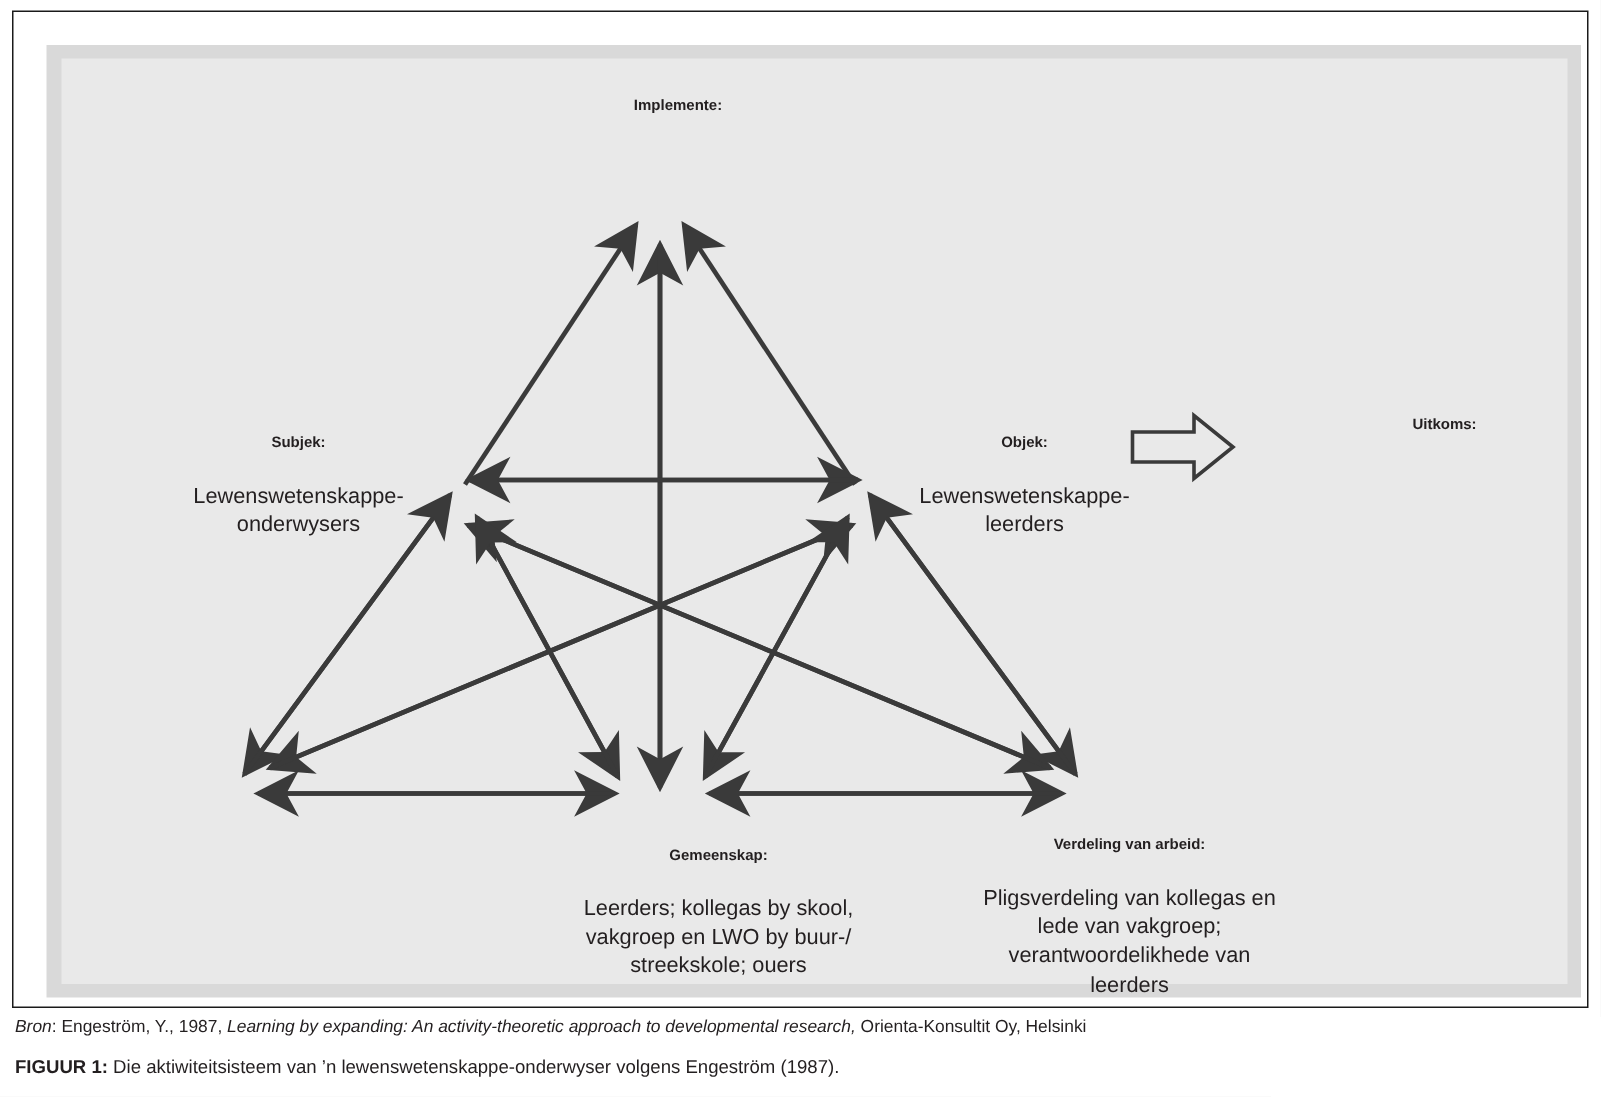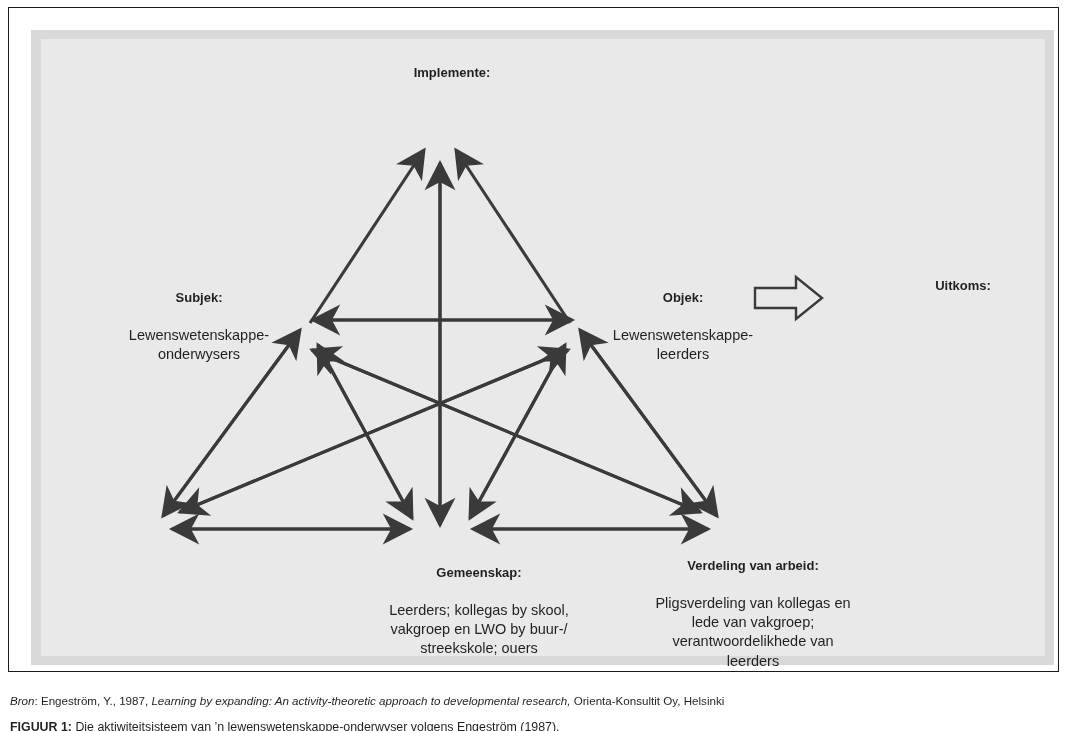--- a/index.html
+++ b/index.html
@@ -60,21 +60,21 @@
     position: absolute;
     text-align: center;
     font-size: 14.5px;
     line-height: 1.33;
     color: #231f20;
     white-space: pre-line;
   }
   .node-title {
     display: block;
     font-weight: bold;
-    font-size: 13px;
+    font-size: 10px;
   }
   .node-body {
     display: block;
   }
   #node-implemente { left: 332px; top: 45px;  width: 240px; }
   #node-subjek     { left: 84px; top: 270px; width: 230px; }
   #node-objek      { left: 578px; top: 270px; width: 210px; }
   #node-uitkoms    { left: 848px; top: 258px; width: 230px; }
   #node-reels      { left: 42px;  top: 538px; width: 250px; }
   #node-gemeenskap { left: 334px; top: 545px; width: 290px; }
@@ -83,21 +83,21 @@
   .caption-area {
     position: absolute;
     left: 8px;
     top: 678px;
     width: 1051px;
   }
   .source-line {
     font-size: 11.6px;
     line-height: 1.25;
     color: #231f20;
-    margin: 16px 0 0 2px;
+    margin: 0 0 0 2px;
     padding: 0;
   }
   .source-line .it { font-style: italic; }
   .source-line .bron-label { font-style: italic; }
   .fig-line {
     font-size: 12.4px;
     line-height: 1.25;
     color: #231f20;
     margin: 12px 0 0 2px;
     padding: 0;

